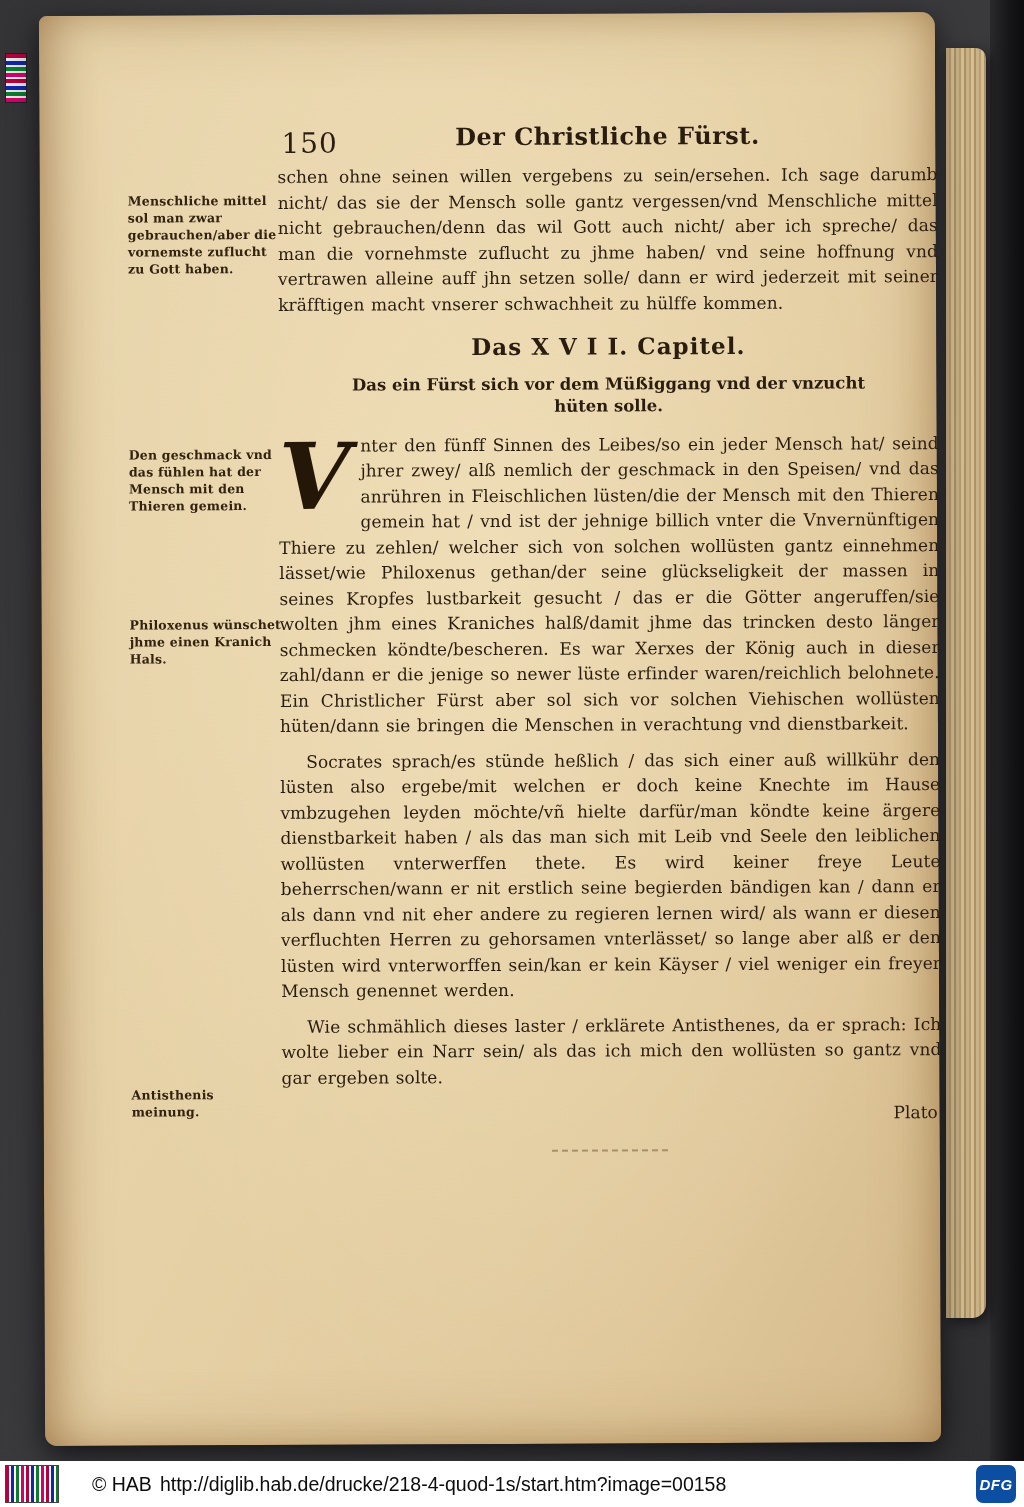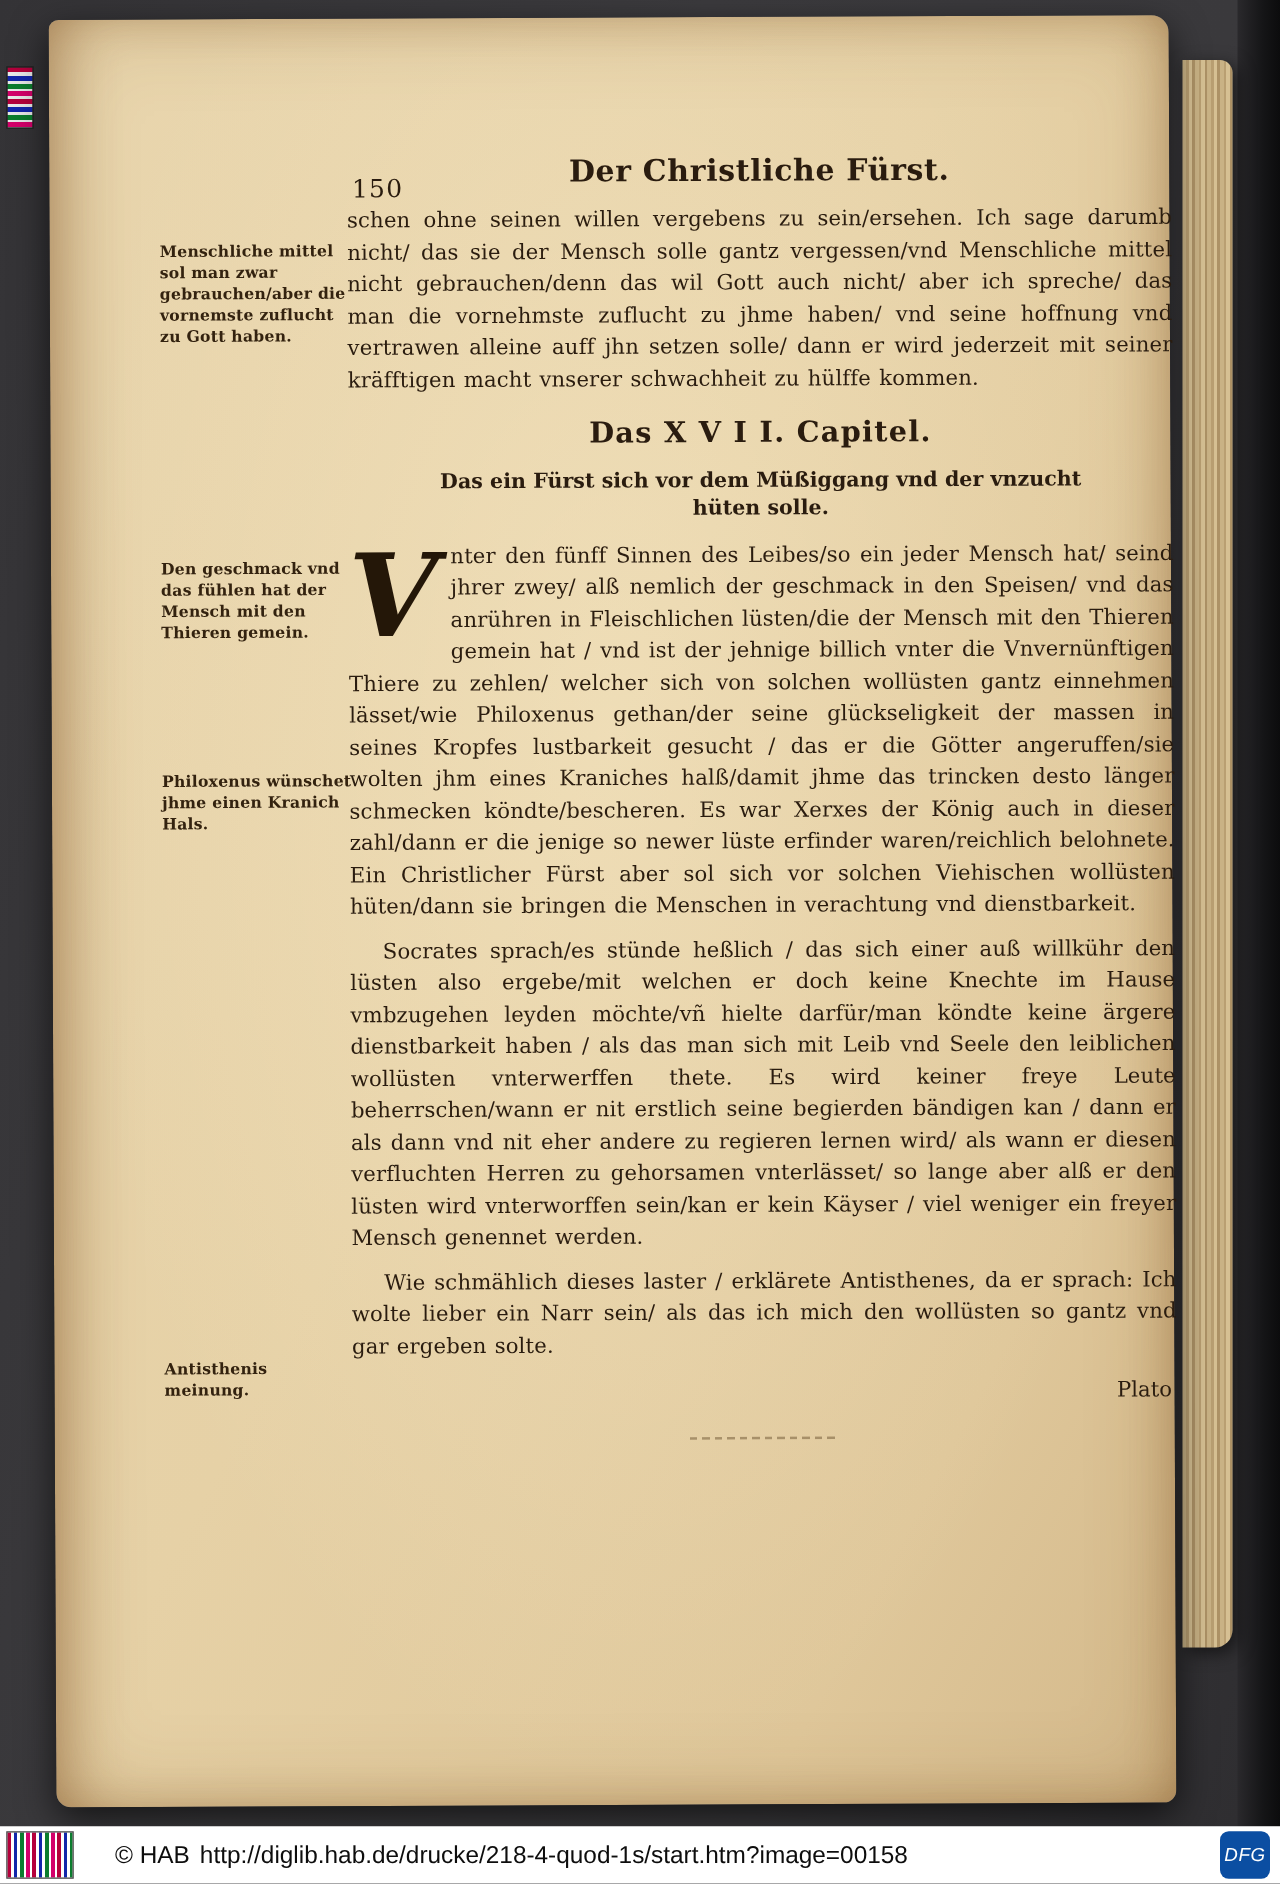--- a/index.html
+++ b/index.html
@@ -47,21 +47,21 @@
   .margin-note{
     position:absolute;left:88px;width:152px;
     font-size:12.5px;line-height:1.35;letter-spacing:.2px;
     color:#33220f;font-weight:bold;
   }
   .mn-1{top:178px}.mn-2{top:432px}.mn-3{top:602px}.mn-4{top:688px}.mn-5{top:798px}.mn-6{top:1072px}
   .main-col{
     position:absolute;left:238px;top:108px;width:660px;
   }
   .page-header{position:relative;height:34px;margin-bottom:8px;}
-  .page-number{position:absolute;left:4px;top:16px;font-size:20px;letter-spacing:1px;}
+  .page-number{position:absolute;left:4px;top:4px;font-size:28px;letter-spacing:1px;}
   .running-title{
     text-align:center;font-size:24px;font-weight:bold;letter-spacing:.5px;
     font-family:"DejaVu Serif", serif;
   }
   .body-par{
     font-size:17px;line-height:1.5;text-align:justify;margin:0 0 10px 0;
     letter-spacing:.1px;word-spacing:1px;
   }
   .indent{text-indent:26px;}
   .chapter-heading{
@@ -95,21 +95,21 @@
     outline:1px solid #444;
   }
   .footer-text{
     margin-left:34px;font-size:19.5px;color:#0d0d0d;white-space:nowrap;
   }
   .footer-text .copy{margin-right:8px;}
   .dfg-logo{
     margin-left:auto;margin-right:8px;flex:0 0 auto;
     width:40px;height:38px;border-radius:7px;background:#0b4ea2;
     display:flex;align-items:center;justify-content:center;
-    color:#fff;font-weight:normal;font-style:italic;font-size:15px;
+    color:#fff;font-weight:bold;font-style:italic;font-size:15px;
     font-family:"Liberation Sans", sans-serif;letter-spacing:.5px;
   }
 </style>
 </head>
 <body>
 
 <div class="photo-area">
   <div class="far-right-strip"></div>
   <div class="calib-top"></div>
   <div class="page-stack"></div>

